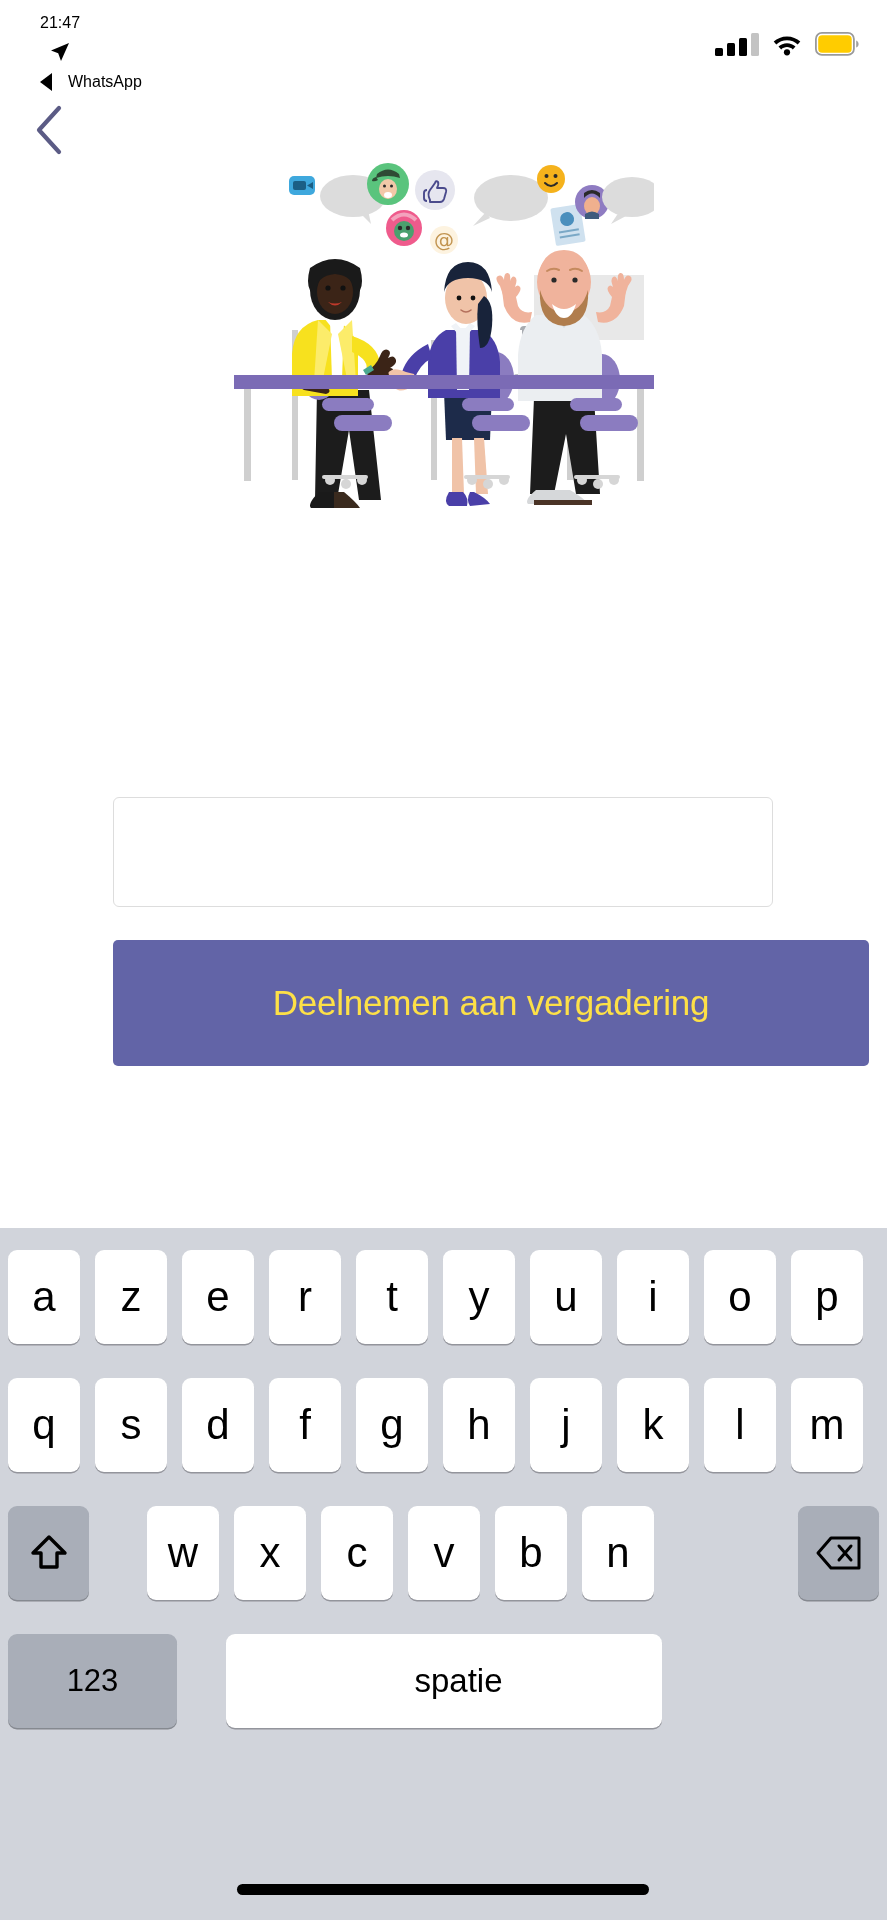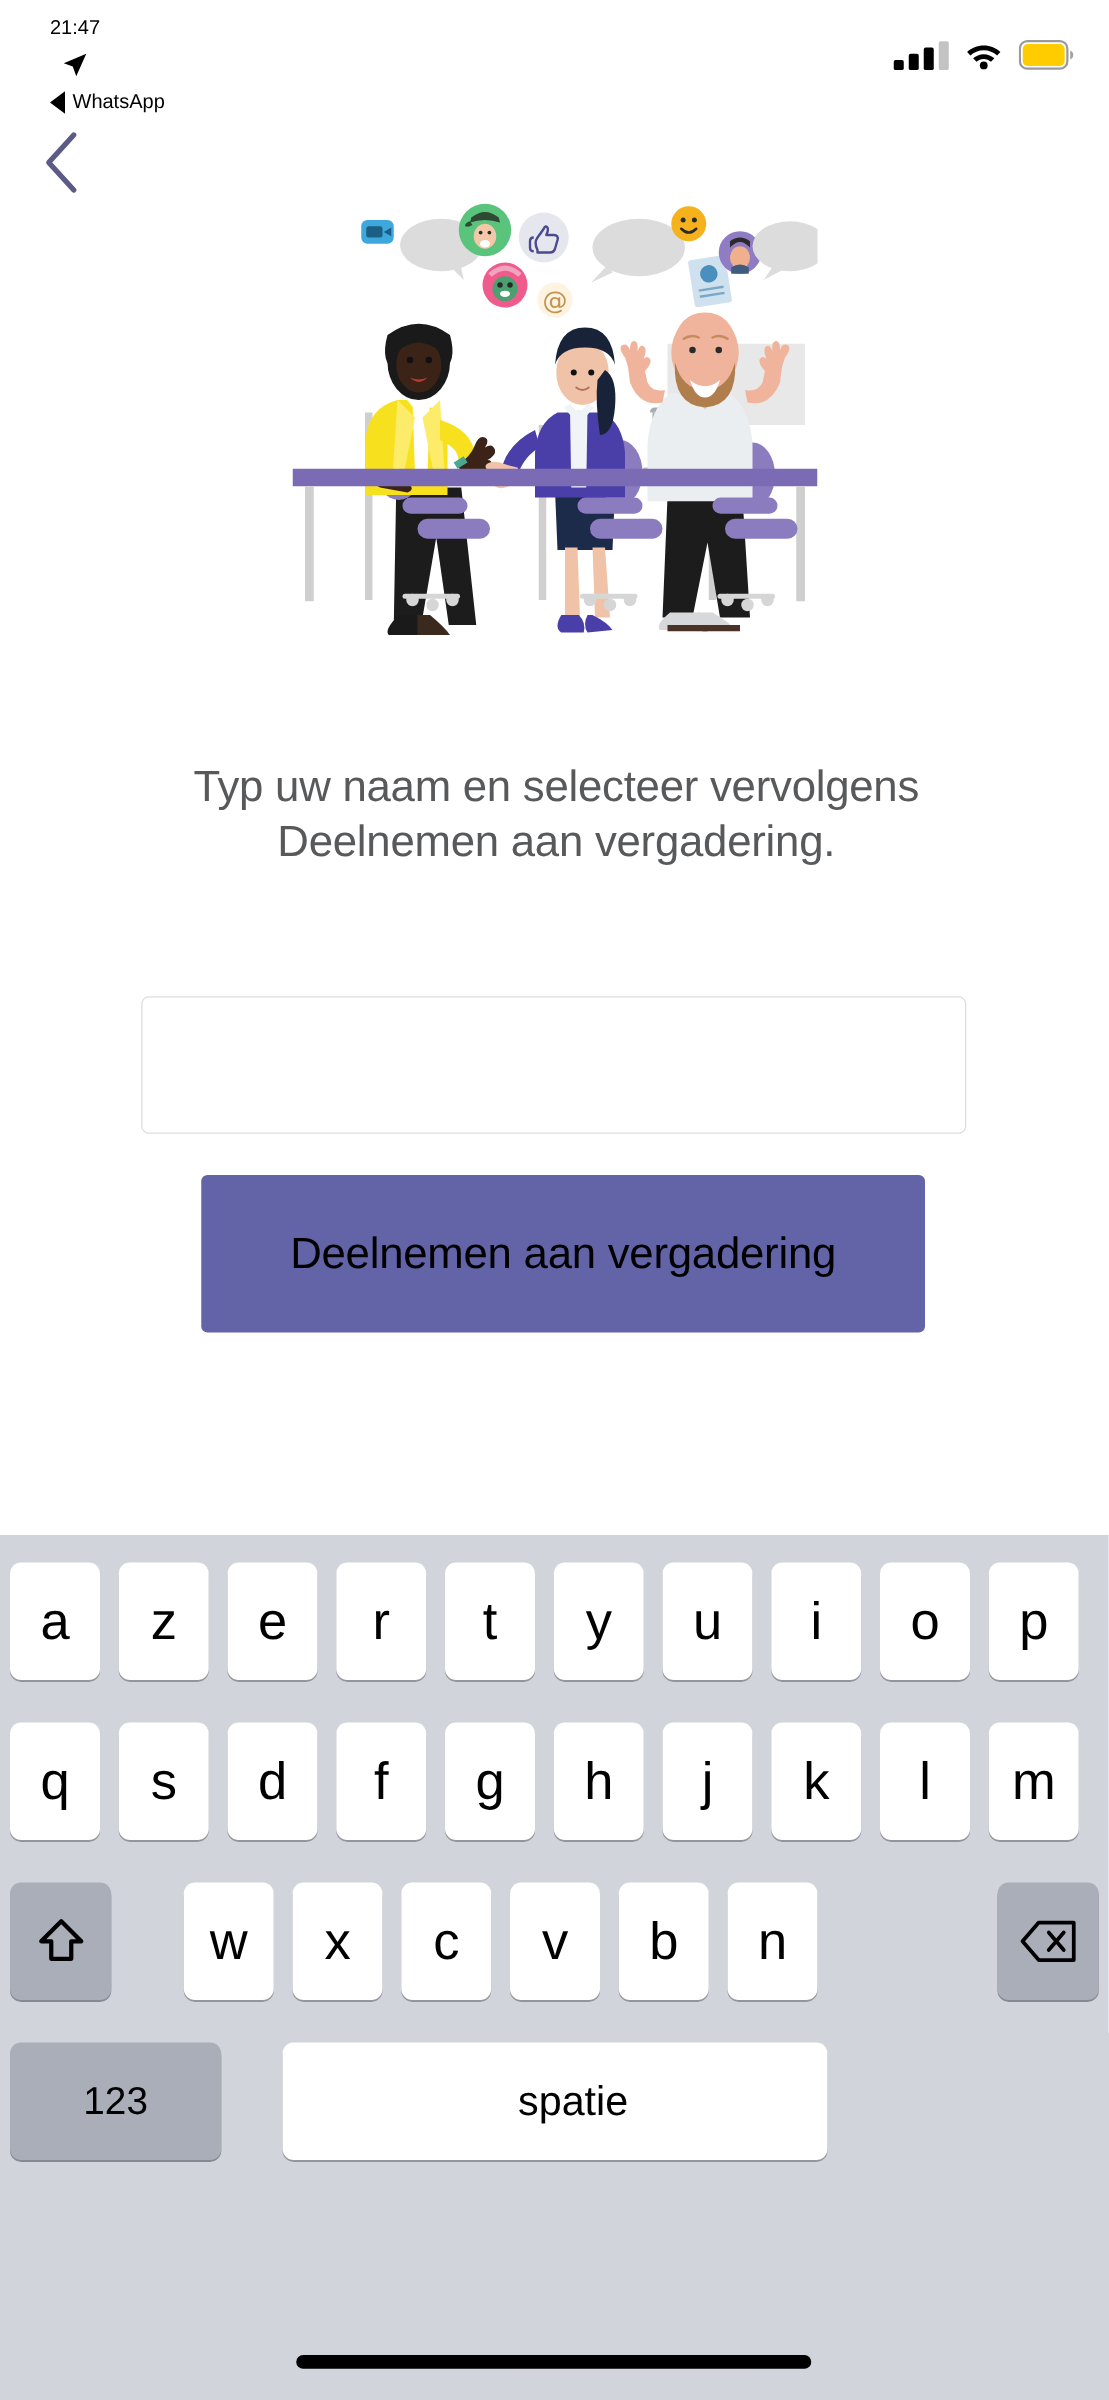--- a/index.html
+++ b/index.html
@@ -36,21 +36,21 @@
   #time-row {
     display: flex;
     align-items: center;
     gap: 8px;
     flex-direction: column;
   }
   #loc-arrow { display: block; }
   #back-app-row {
     display: flex;
     align-items: center;
-    gap: 6px;
+    gap: 16px;
     margin-top: 9px;
   }
   #back-tri {
     width: 0; height: 0;
     border-top: 9px solid transparent;
     border-bottom: 9px solid transparent;
     border-right: 12px solid #000;
   }
   #status-right {
     position: absolute;
@@ -114,30 +114,29 @@
     padding: 0 20px;
     font-family: "Liberation Sans", sans-serif;
     outline: none;
   }
   #name-input::placeholder { color: #b4b4b4; }
 
   
   #join-button {
     position: absolute;
     left: 113px; top: 940px;
-    width: 579px; height: 126px;
+    width: 756px; height: 126px;
     background: #6264a7;
     border: none;
     border-radius: 5px;
-    color: #000000;
+    color: #fde047;
     font-size: 35px;
     font-family: "Liberation Sans", sans-serif;
     cursor: pointer;
     letter-spacing: -0.2px;
-    margin-left: 48px;
   }
 
   
   #keyboard {
     position: absolute;
     left: 0; top: 1228px;
     width: 887px;
     height: 692px;
     background: #d1d4db;
   }
@@ -431,21 +430,20 @@
         <circle cx="348" cy="340" r="5"></circle>
           <circle cx="364" cy="344" r="5"></circle>
           <circle cx="380" cy="340" r="5"></circle>
       </g>
       <rect x="88" y="335" width="46" height="4" rx="2" fill="#d6d6d6"></rect>
       <rect x="230" y="335" width="46" height="4" rx="2" fill="#d6d6d6"></rect>
       <rect x="340" y="335" width="46" height="4" rx="2" fill="#d6d6d6"></rect>
     </svg>
   </div>
 
-  <div id="prompt-text">Typ uw naam en selecteer vervolgens Deelnemen aan vergadering.</div>
 
   <input id="name-input" type="text" placeholder="" style="">
 
   <button id="join-button">Deelnemen aan vergadering</button>
 
   <div id="keyboard">
 
     <div class="kb-row" id="kb-row-1">
       <div class="key" style="left:8px;width:72px">a</div>
       <div class="key" style="left:95px;width:72px">z</div>

